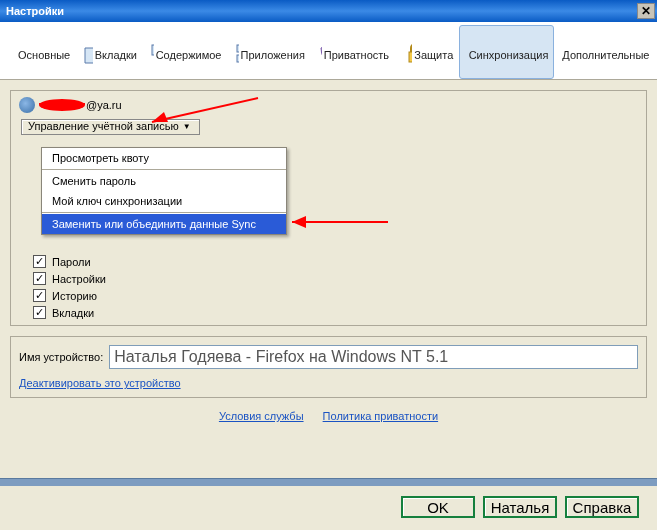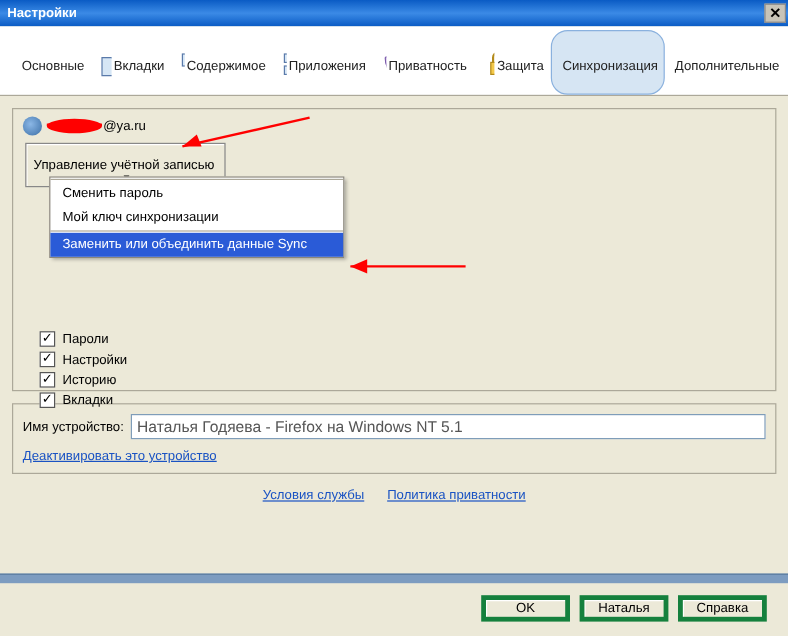--- a/index.html
+++ b/index.html
@@ -42,21 +42,21 @@
   justify-content: flex-start;
   padding: 4px 6px 2px;
   min-width: 64px;
   cursor: default;
   gap: 2px;
 }
 .tool-item .lbl { margin-top: 4px; color: #222; }
 .tool-item.selected {
   background: #d6e5f3;
   border: 1px solid #8ab1de;
-  border-radius: 14px;
+  border-radius: 3px;
   padding: 3px 5px 1px;
 }
 .icon-svg { width: 28px; height: 26px; display: block; }
 .content {
   padding: 10px 10px 4px;
 }
 .panel {
   border: 1px solid #aca899;
   background: #ece9d8;
   padding: 6px 8px 8px;
@@ -77,25 +77,24 @@
   margin-right: 1px;
 }
 .scribble::after {
   content: ''; position: absolute; left: 0; right: 0; top: 4px;
   border-top: 2px solid #ff0000;
 }
 .account-btn-wrap { margin: 2px 0 4px 2px; }
 .account-btn {
   display: inline-flex; align-items: center;
   border: 1px solid #888; background: #ece9d8;
-  padding: 12px 8px 2px 6px;
+  padding: 0 8px 2px 6px;
   font-size: 11px;
   box-shadow: inset 1px 1px 0 #fff;
   cursor: default;
-  flex-direction: column;
 }
 .account-btn .arrow { margin-left: 4px; font-size: 8px; }
 .dropdown {
   position: absolute;
   left: 30px; top: 56px;
   width: 246px;
   background: #fff;
   border: 1px solid #8a867a;
   box-shadow: 2px 2px 3px rgba(0,0,0,0.3);
   z-index: 100;
@@ -128,37 +127,37 @@
 .bottom-panel {
   margin-top: 10px;
   border: 1px solid #aca899;
   padding: 8px 8px;
 }
 .row-line { display: flex; align-items: center; gap: 6px; }
 .readonly-input {
   flex: 1;
   border: 1px solid #7f9db9;
   padding: 2px 4px;
-  font-size: 13px;
+  font-size: 16px;
   background: #fff;
   color: #555;
 }
 .link { color: #1a53c3; text-decoration: underline; cursor: default; }
 .links-center { text-align: center; margin: 12px 0 10px; }
 .links-center .link { margin: 0 8px; }
 .btn-row {
   position: absolute;
   bottom: 12px; right: 18px;
   display: flex; gap: 8px;
 }
 .winbtn {
   min-width: 74px; height: 22px;
-  border: 4px solid #15803d;
+  border: 2px solid #15803d;
   background: #ece9d8;
-  font-size: 11px;
+  font-size: 15px;
   box-shadow: inset 1px 1px 0 #fff;
   cursor: default;
 }
 .divider-fill {
   position: absolute;
   left: 0; right: 0; bottom: 44px;
   height: 8px;
   background: #7d9cc0;
   border-top: 1px solid #5a7a9e;
 }
@@ -250,20 +249,21 @@
     </div>
 
     <div class="account-btn-wrap">
       <span class="account-btn">
         <span>Управление учётной записью</span>
         <span class="arrow">▼</span>
       </span>
     </div>
 
     <div class="dropdown">
+      <div class="ditem">Просмотреть квоту</div>
       <div class="sep"></div>
       <div class="ditem">Сменить пароль</div>
       <div class="ditem">Мой ключ синхронизации</div>
       <div class="sep"></div>
       <div class="ditem highlight">Заменить или объединить данные Sync</div>
     </div>
 
     <div class="check-list">
       <div class="check-item">
         <span class="chk">✓</span>

